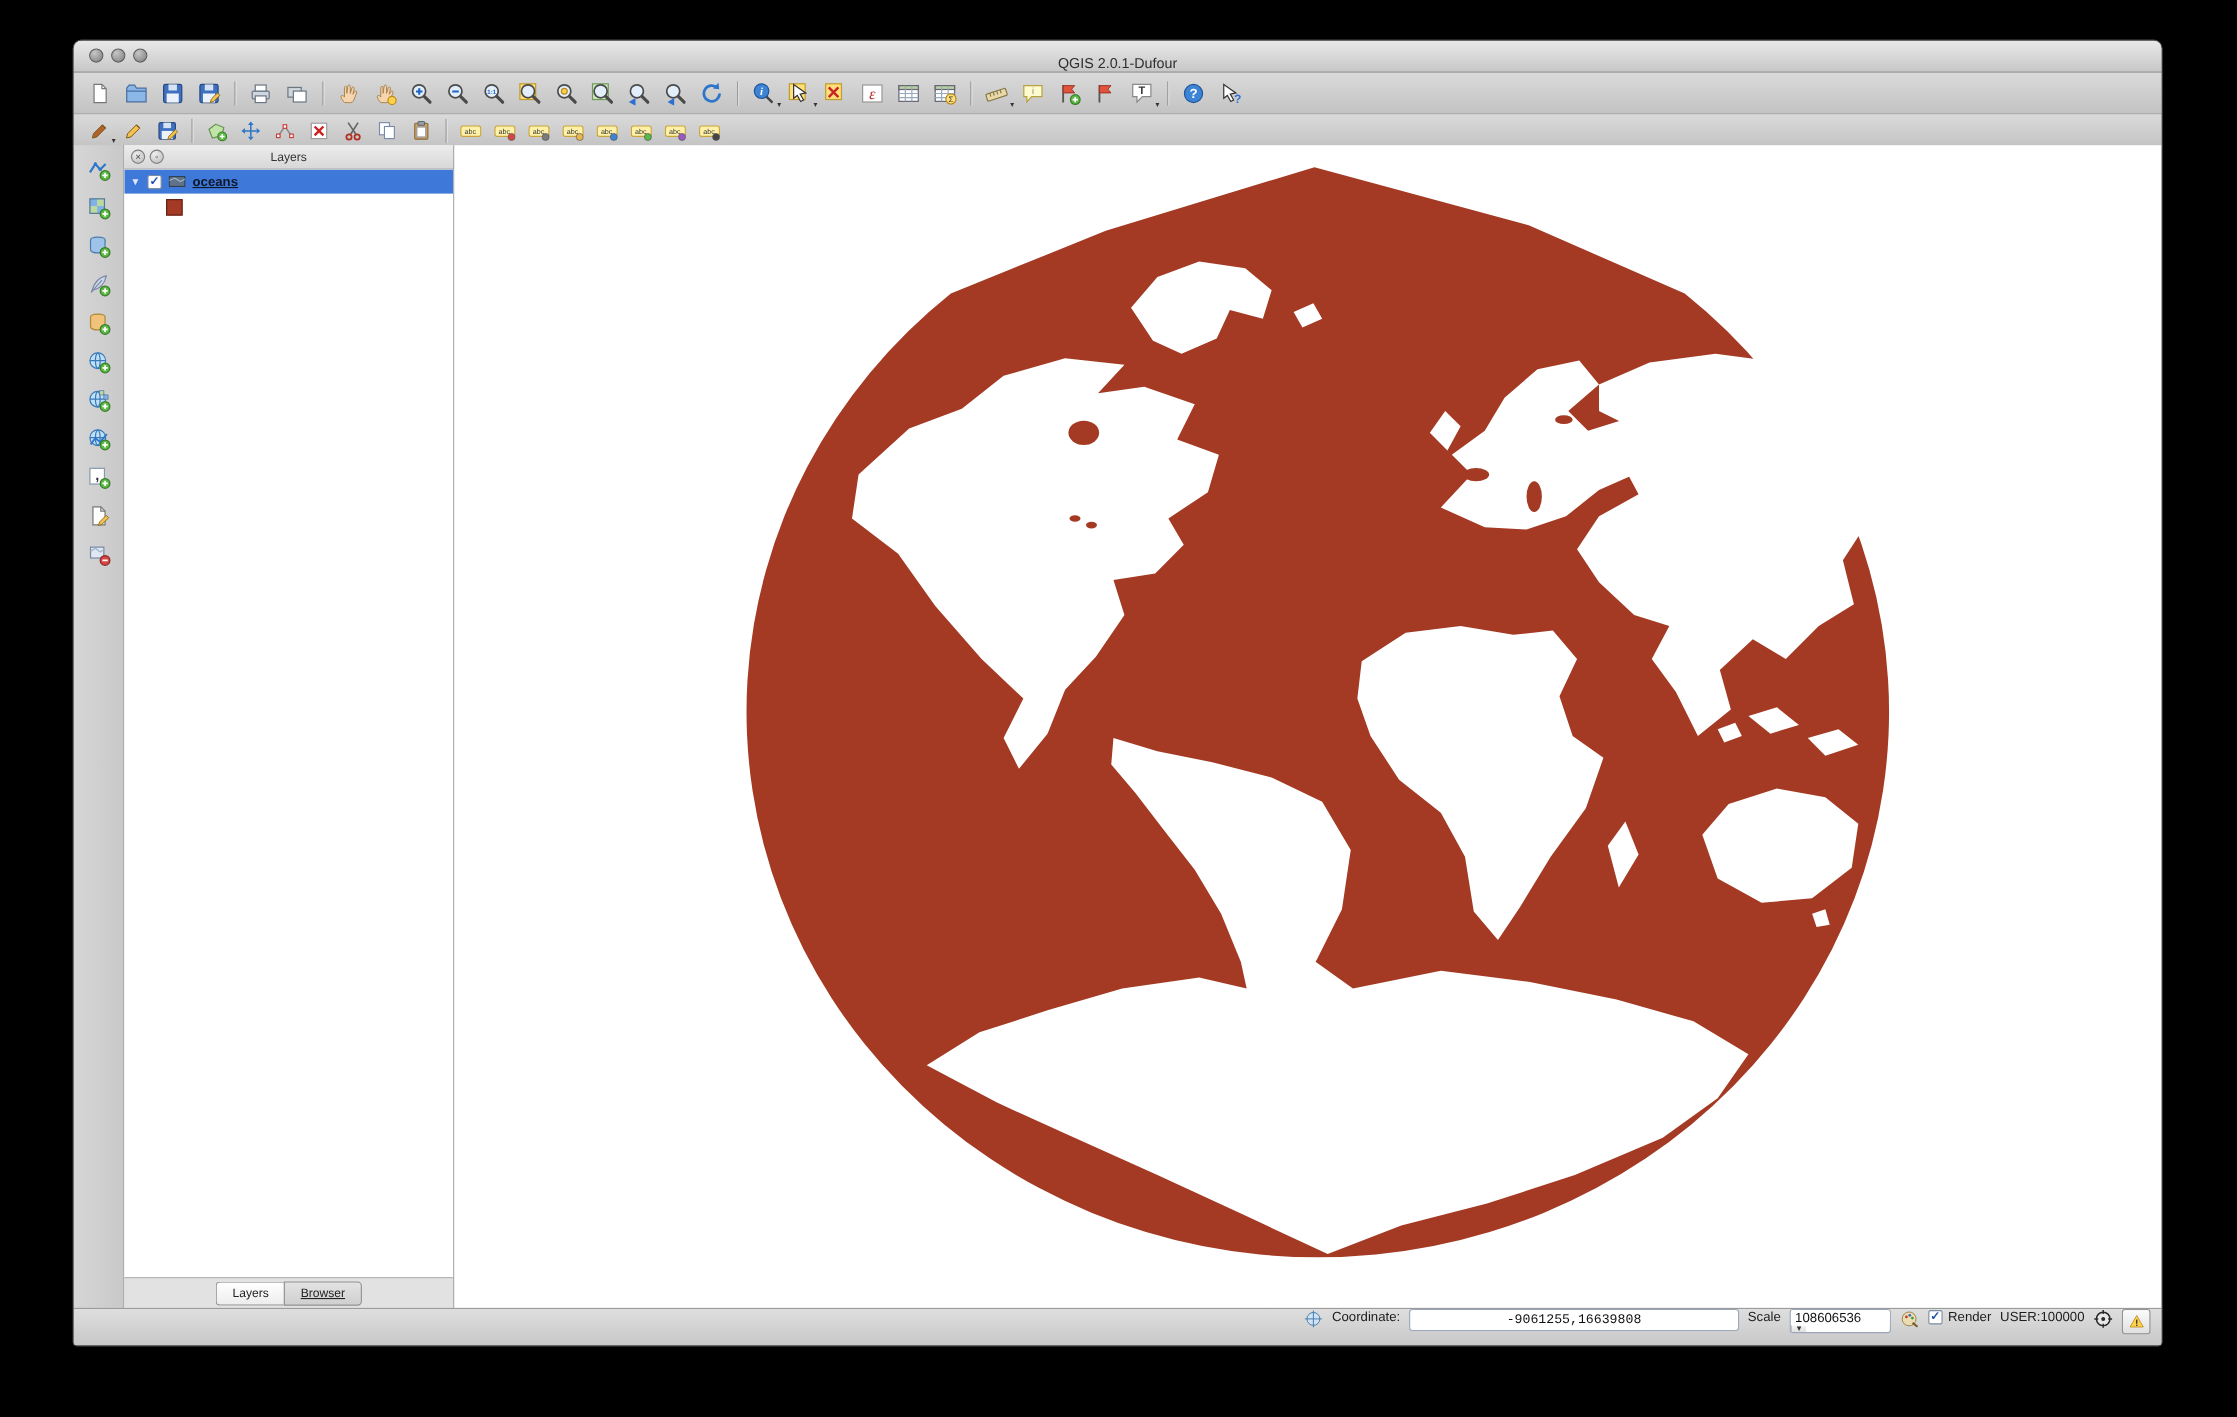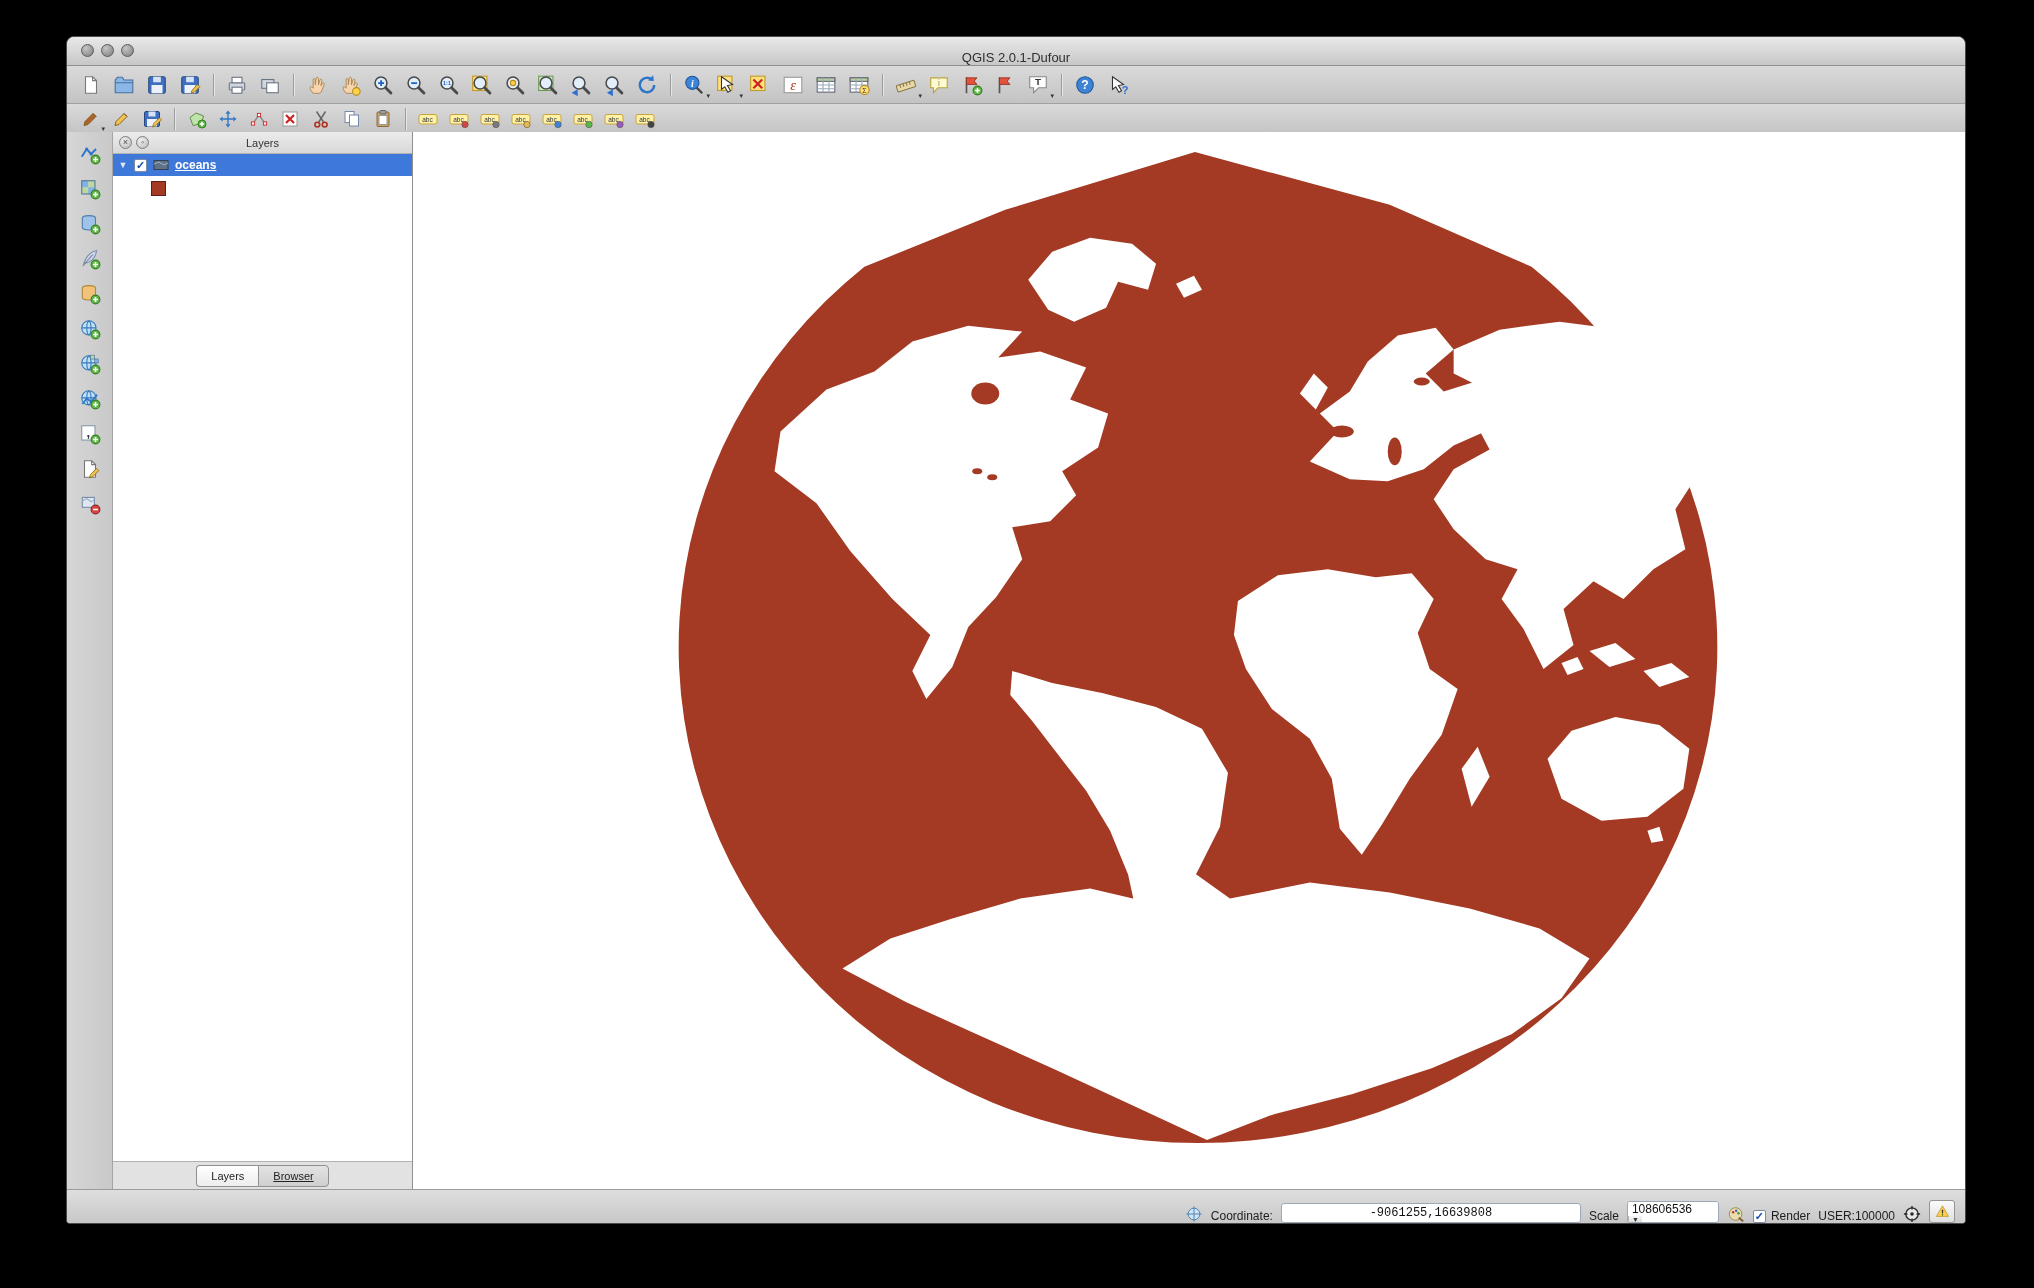--- a/index.html
+++ b/index.html
@@ -41,35 +41,35 @@
         border:1px solid #7f7f7f;box-sizing:border-box;margin-left:6px;font-size:9px;line-height:11px;
         text-align:center;color:#444;}
   .pbtn + .pbtn{margin-left:4px;}
   .panel-title{position:absolute;left:0;right:0;text-align:center;font-size:11px;color:#333;pointer-events:none;}
   .panel-body{flex:1;background:#fff;overflow:hidden;}
   .layer-row{height:22px;display:flex;align-items:center;gap:6px;padding:0 5px;}
   .disclosure{font-size:9px;color:#dfe8f6;width:10px;text-align:center;}
   .cb{width:13px;height:13px;box-sizing:border-box;background:#fff;border:1px solid #7d8ca2;border-radius:2px;
       font-size:11px;line-height:11px;text-align:center;color:#1c4fae;font-weight:bold;}
   .licon svg{width:16px;height:14px;display:block;}
-  .lname{color:#ffffff;font-weight:bold;text-decoration:underline;font-size:12px;}
+  .lname{color:#0f172a;font-weight:bold;text-decoration:underline;font-size:12px;}
   .swatch-row{padding:5px 0 0 38px;}
   .swatch{display:block;width:15px;height:15px;border:1px solid #5c2015;box-sizing:border-box;}
   .panel-tabs{height:27px;display:flex;align-items:center;justify-content:center;background:#e2e2e2;border-top:1px solid #b2b2b2;}
   .ptab{font-size:11px;color:#222;padding:4px 14px;border:1px solid #8f8f8f;background:linear-gradient(#e3e3e3,#cfcfcf);}
   .ptab.active{background:linear-gradient(#ffffff,#ededed);}
   .ptab:first-child{border-radius:4px 0 0 4px;border-right:none;}
   .ptab:last-child{border-radius:0 4px 4px 0;text-decoration:underline;}
   
   .canvas{flex:1;position:relative;background:#fff;}
   .canvas svg{position:absolute;inset:0;width:100%;height:100%;}
   
   .statusbar{position:absolute;left:0;right:0;bottom:0;height:34px;box-sizing:border-box;
              background:linear-gradient(#dedede,#c8c8c8);border-top:1px solid #9b9b9b;
-             display:flex;align-items:flex-end;justify-content:flex-end;gap:8px;padding:0 10px;
+             display:flex;align-items:flex-start;justify-content:flex-end;gap:8px;padding:0 10px;
              font-size:12px;color:#1d1d1d;}
   .sb-icon{display:inline-flex;align-items:center;justify-content:center;}
   .sb-icon svg{width:18px;height:18px;display:block;}
   .sb-input{width:300px;height:20px;box-sizing:border-box;border:1px solid #9aa8ba;border-radius:3px;
             background:#fff;text-align:center;font-size:12px;font-family:Liberation Mono, monospace;color:#111;}
   .combo{display:inline-flex;align-items:stretch;height:20px;border:1px solid #9aa8ba;border-radius:3px;
          background:#fff;overflow:hidden;flex-direction:column;}
   .combo input{width:82px;border:none;outline:none;font-size:12px;padding:0 4px;
                font-family:"Liberation Sans",sans-serif;color:#111;}
   .combo-arrow{width:13px;display:flex;align-items:center;justify-content:center;font-size:7px;color:#333;

